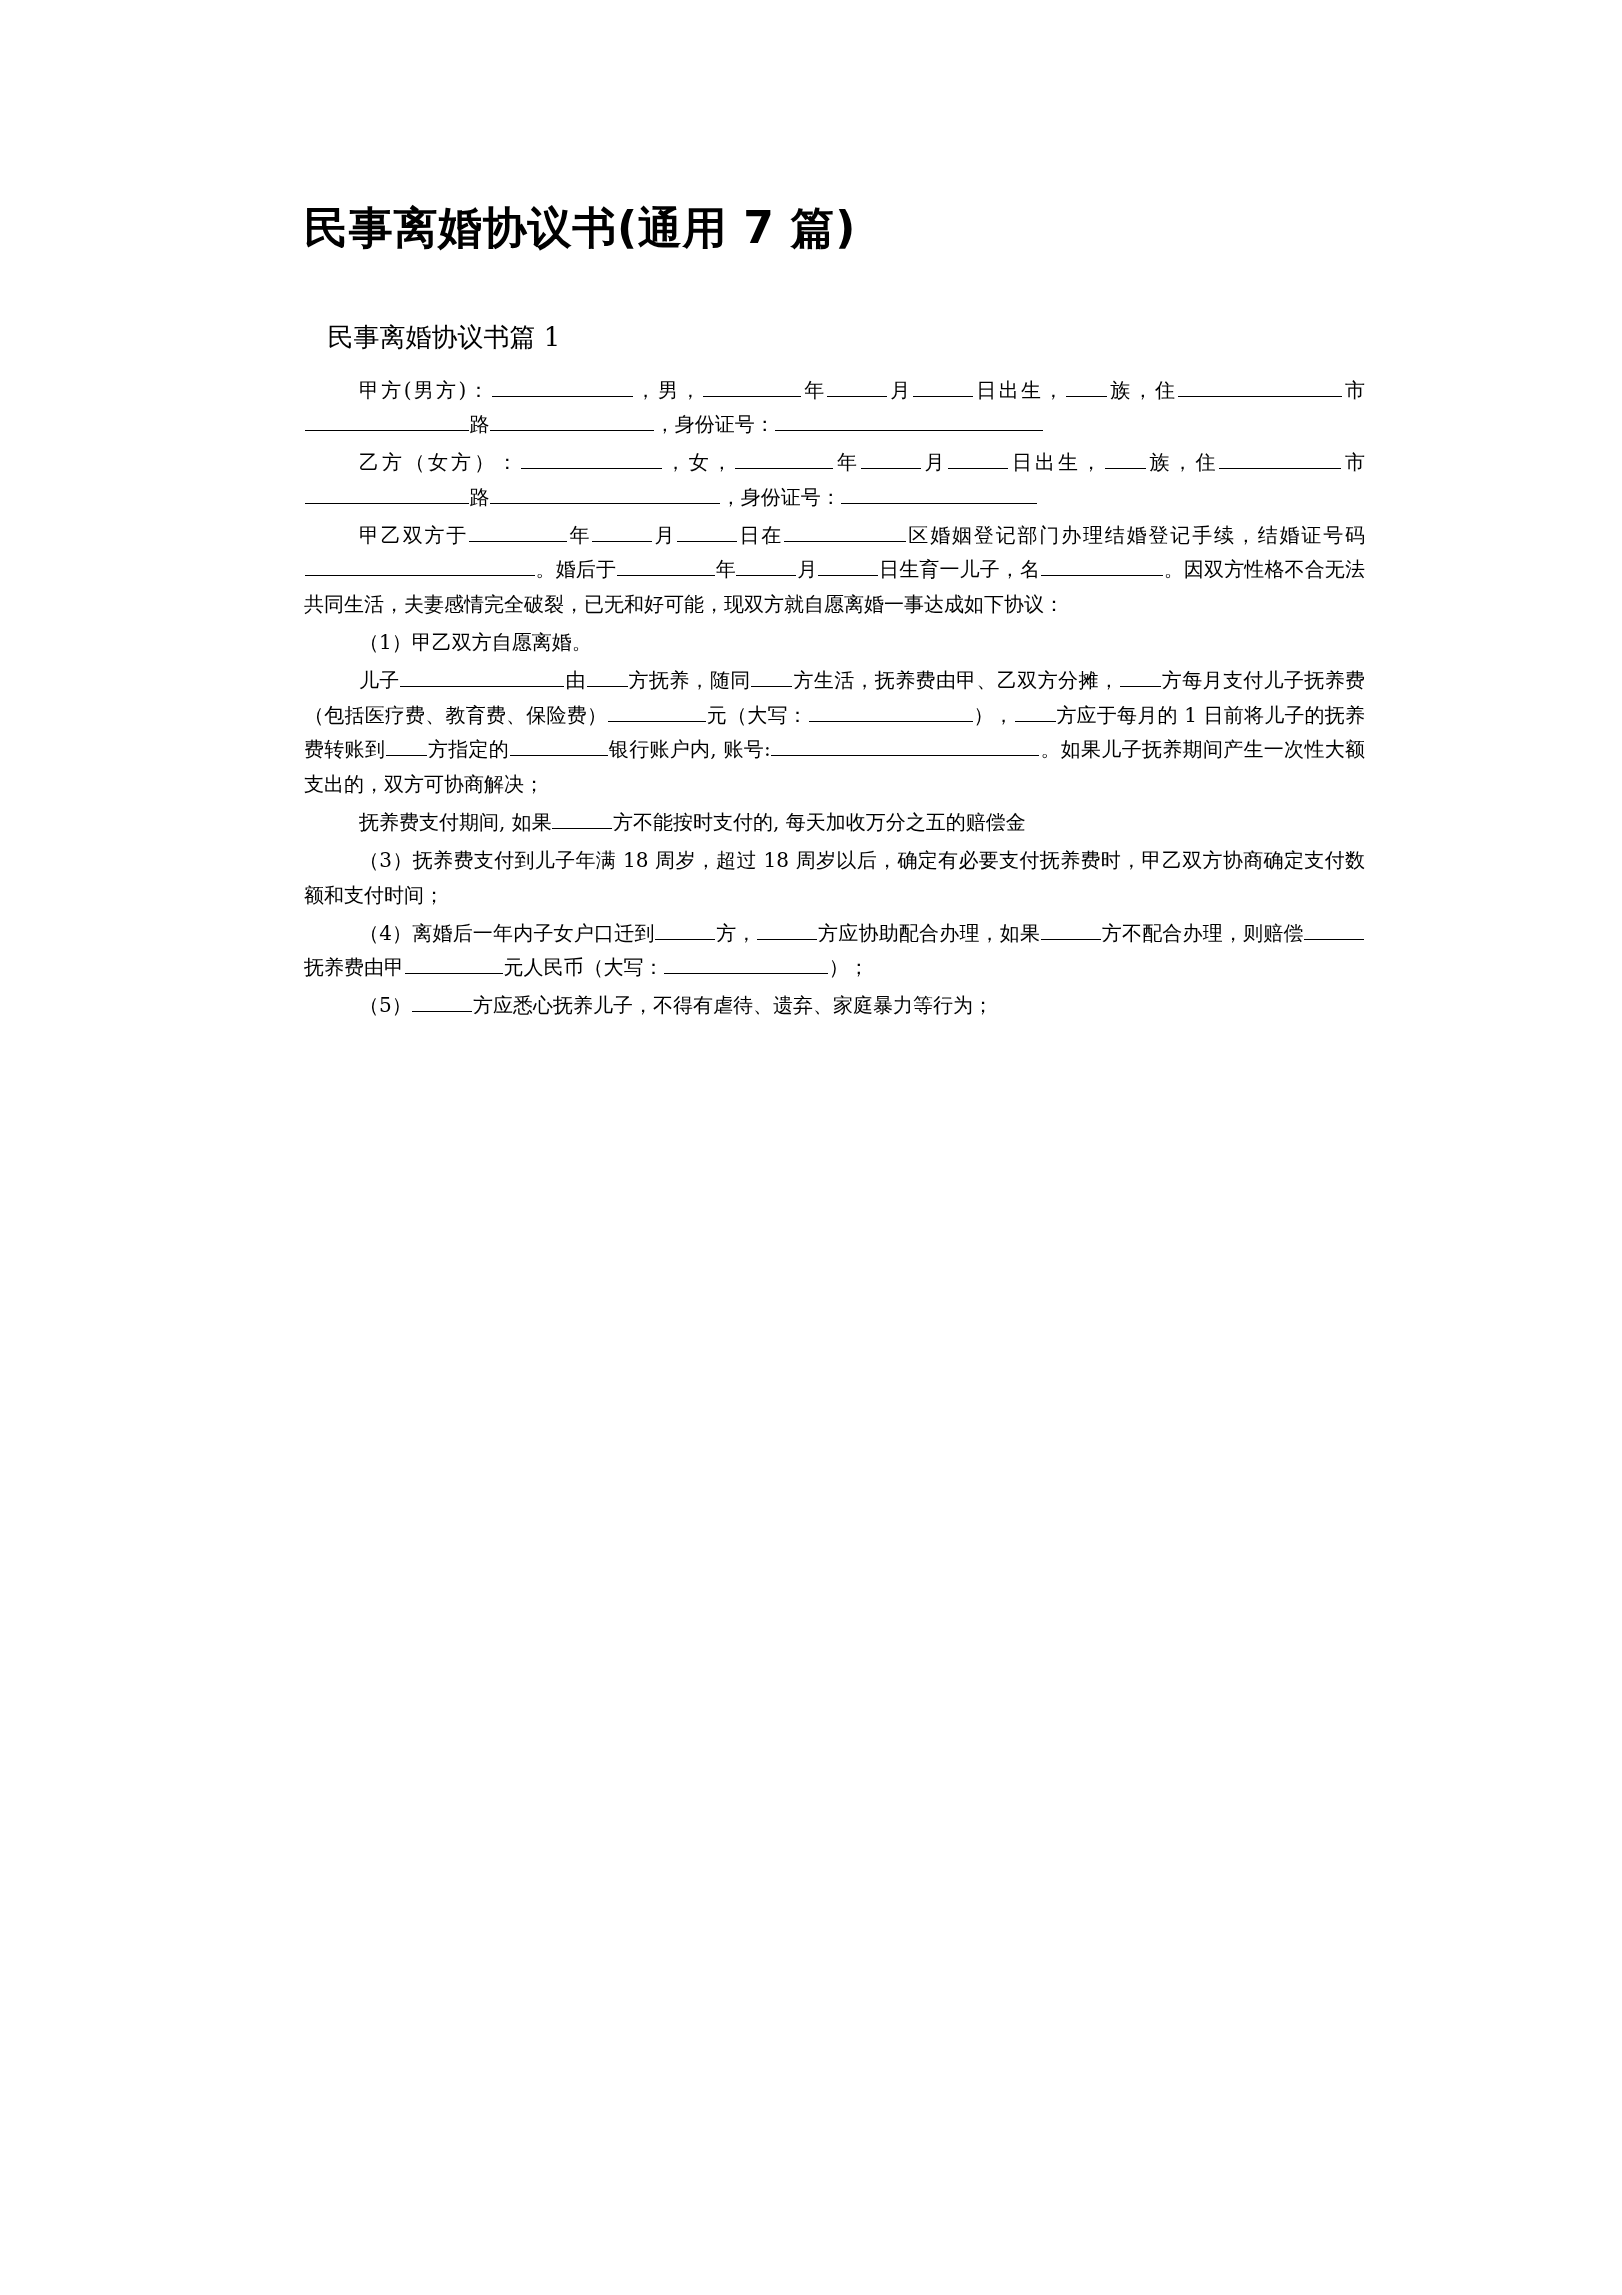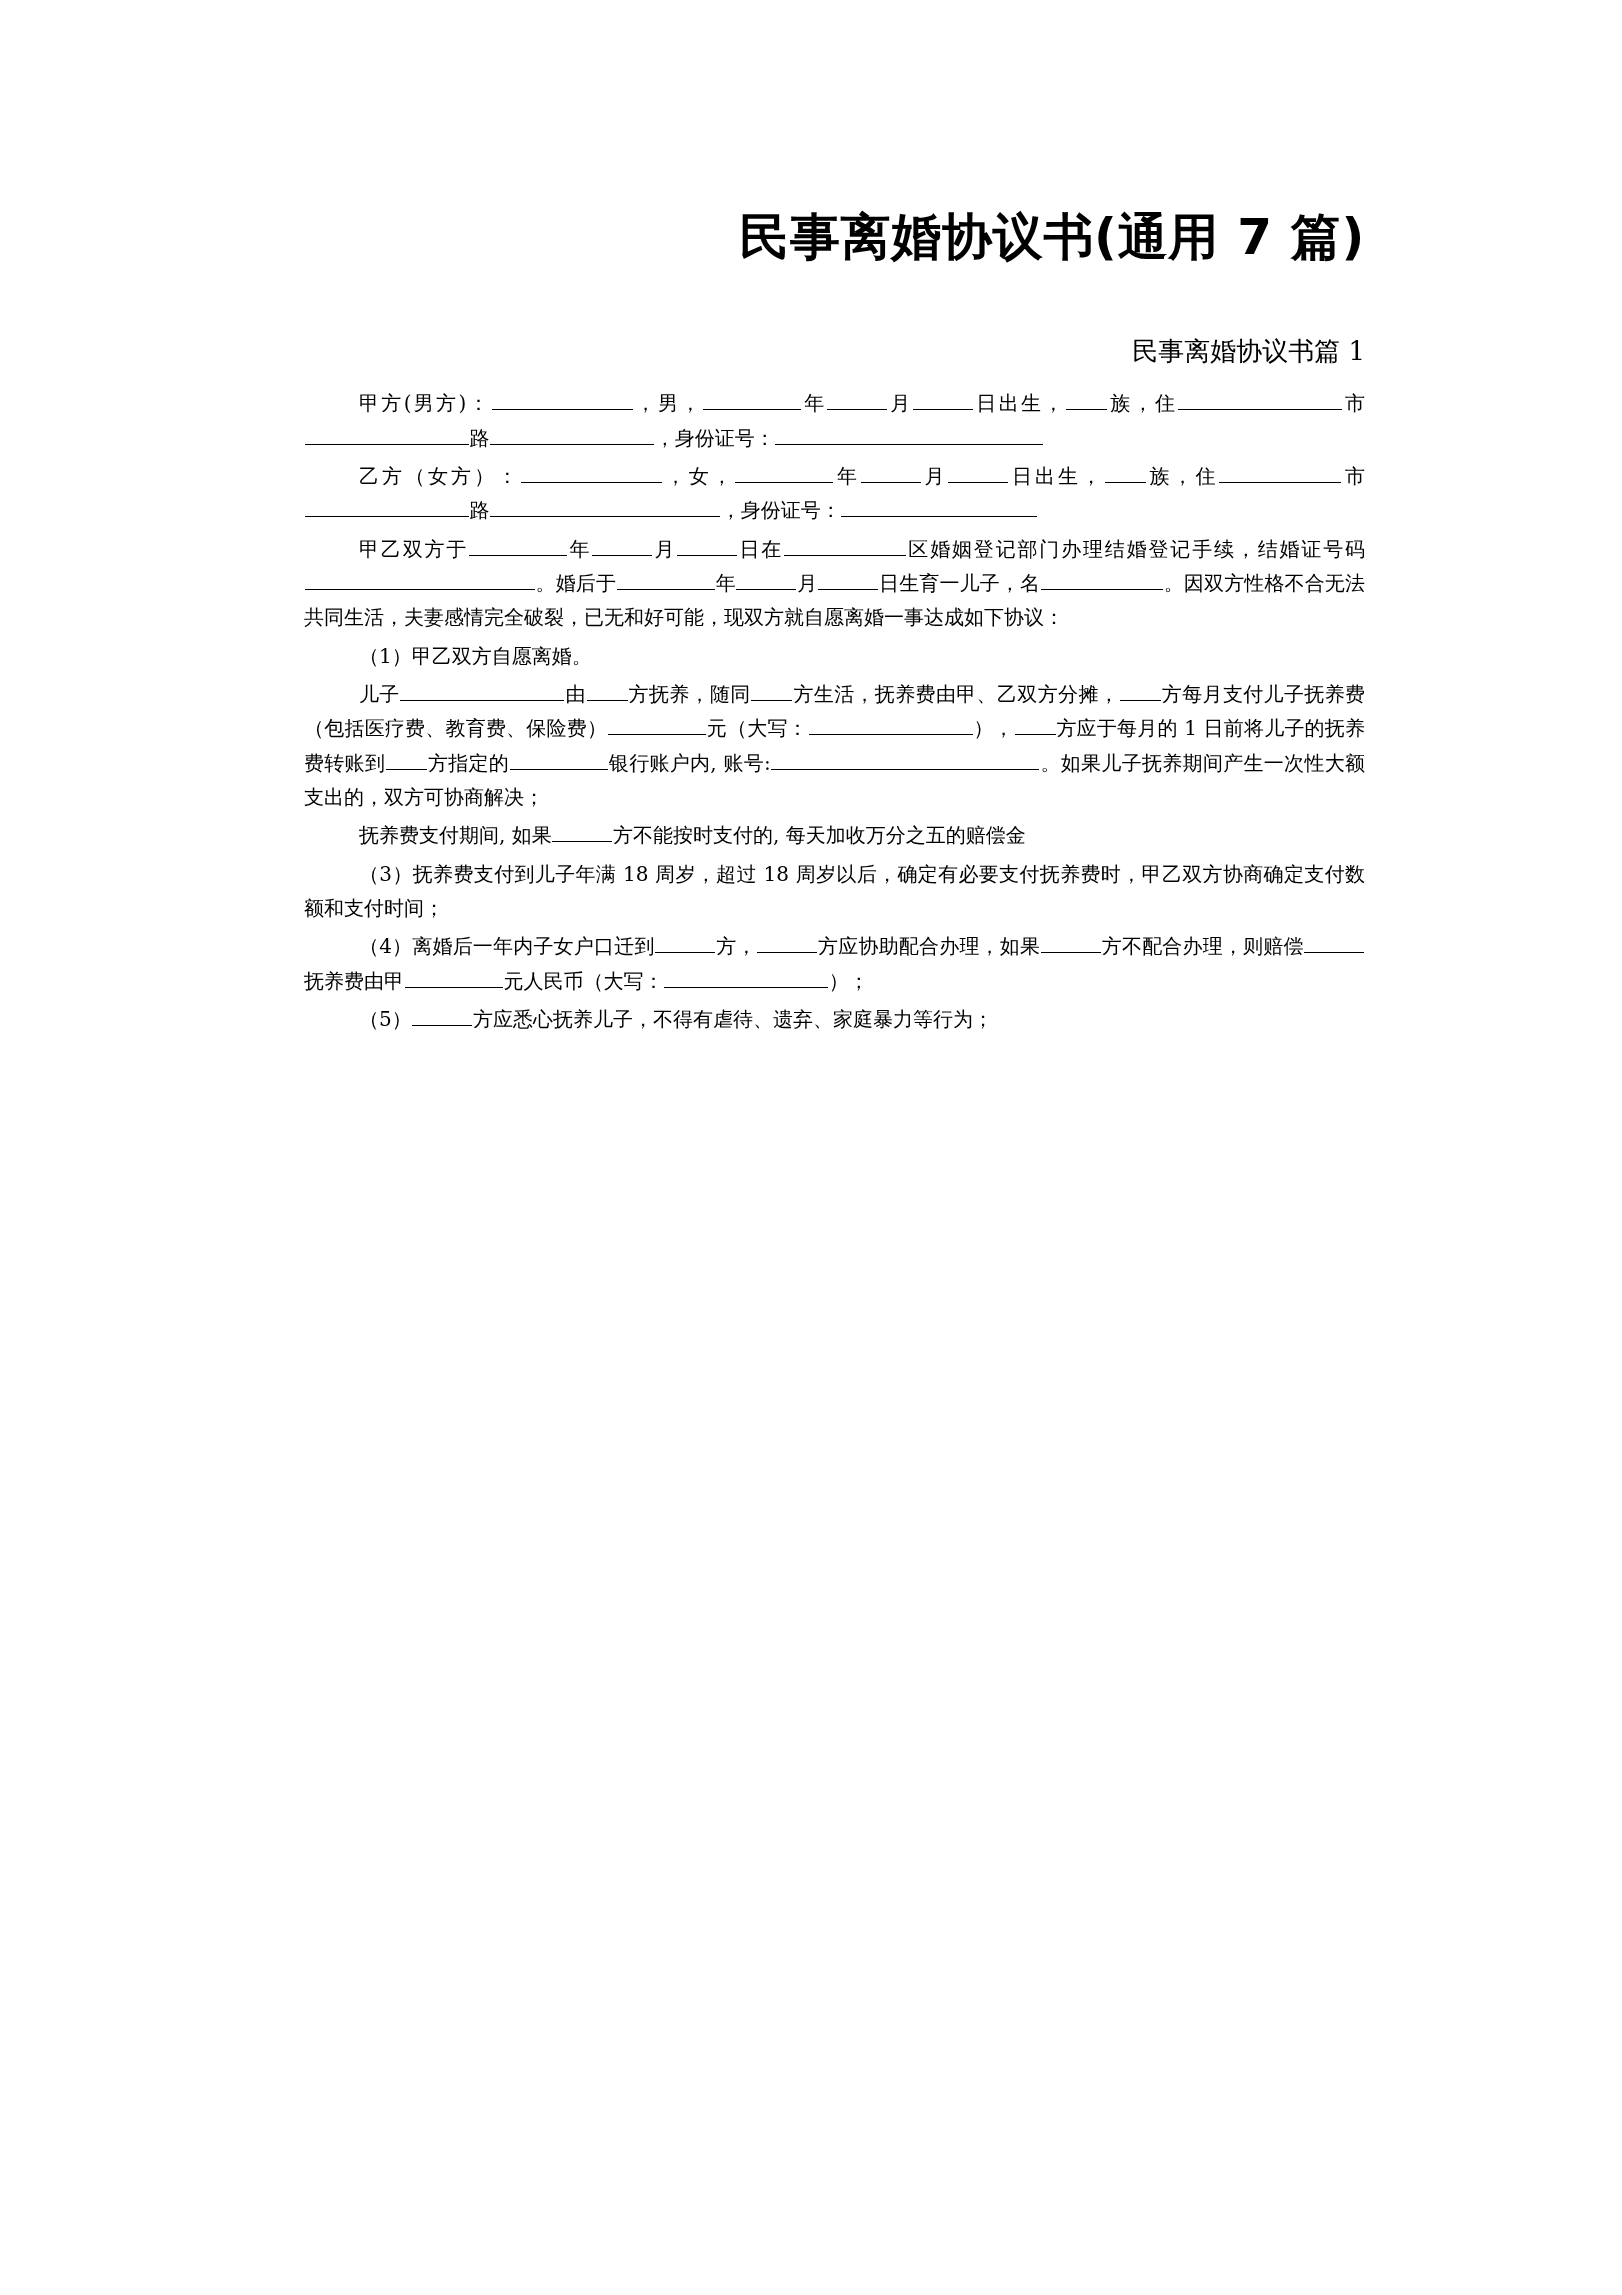--- a/index.html
+++ b/index.html
@@ -18,33 +18,32 @@
     position: relative;
     width: 1623px;
     height: 2295px;
     background: #ffffff;
     box-sizing: border-box;
     padding: 196px 258px 0 304px;
   }
   .doc-title {
     font-family: "DejaVu Sans", "Liberation Sans", sans-serif;
     font-weight: 700;
-    font-size: 50px;
+    font-size: 44px;
     line-height: 1.25;
     letter-spacing: 0.7px;
-    margin: 10px 0 63px 0;
-    text-align: right;
+    margin: 4px 0 63px 0;
+    text-align: left;
     white-space: nowrap;
   }
   .section-heading {
     font-size: 26px;
     line-height: 1.5;
     margin: 0 0 15.7px 0;
     padding-left: 23.6px;
-    text-align: right;
   }
   .para {
     font-size: 20px;
     line-height: 1.72;
     margin: 0 0 3.9px 0;
     text-align: justify;
     text-justify: inter-ideograph;
     text-indent: 55px;
     word-break: break-all;
   }

